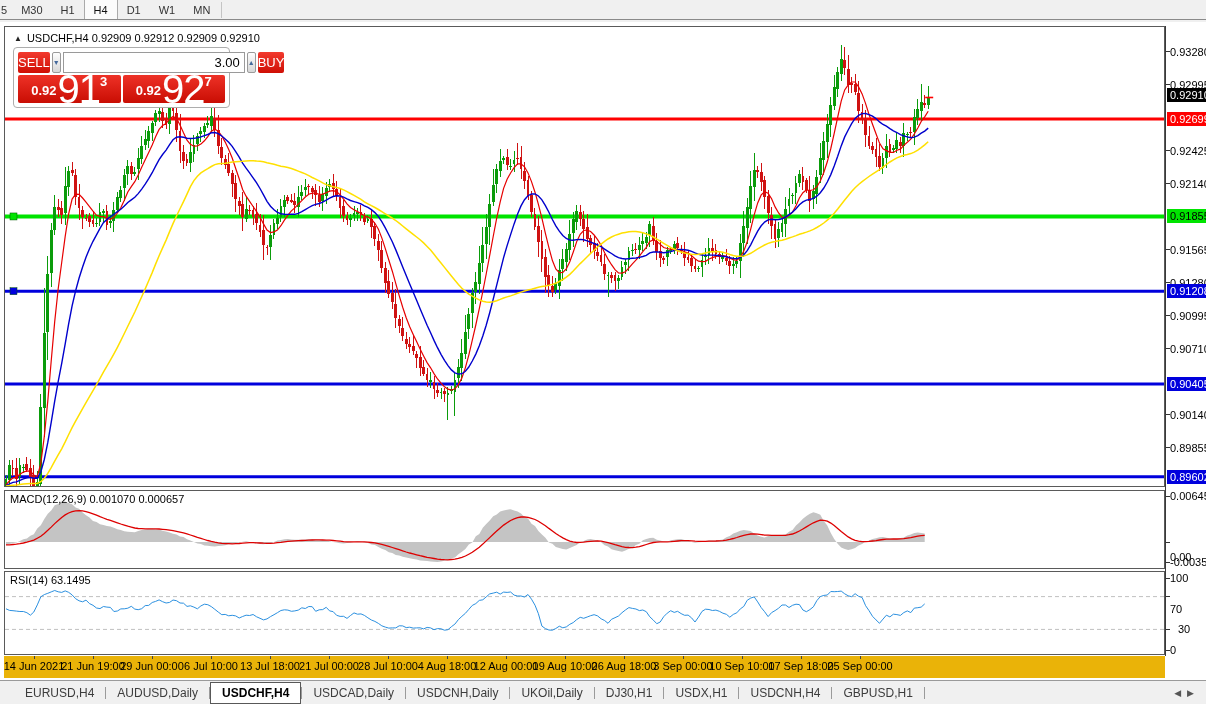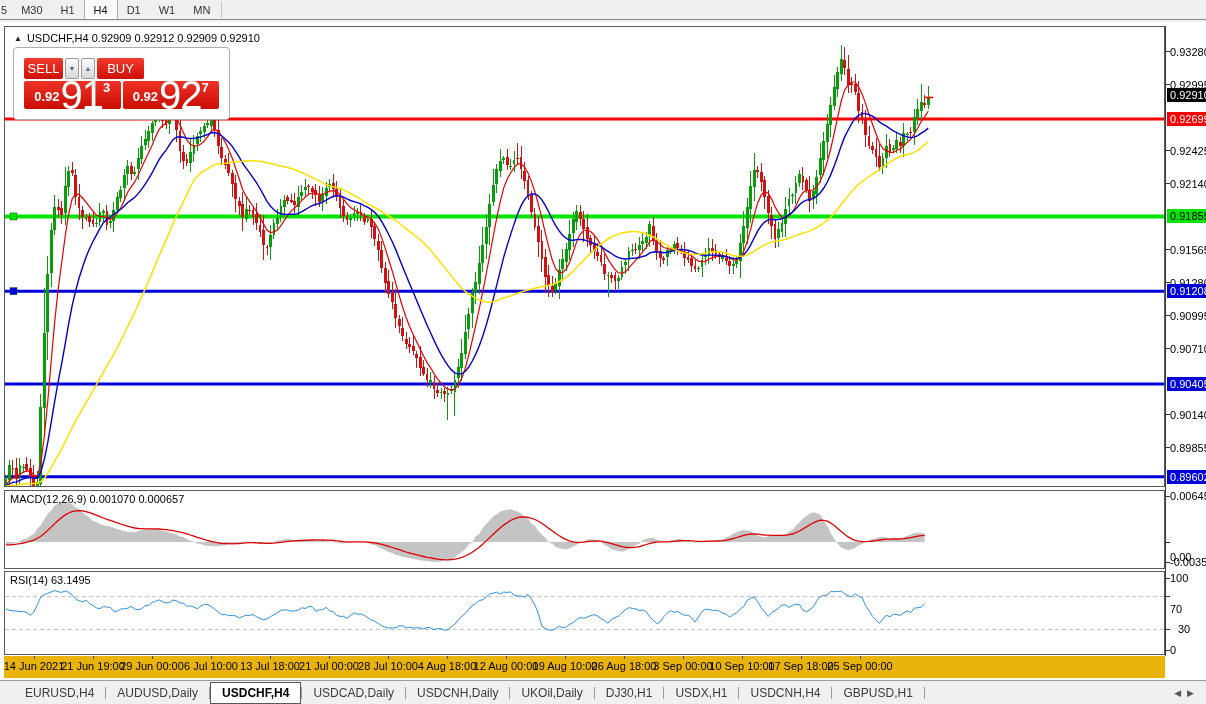--- a/index.html
+++ b/index.html
@@ -31,21 +31,21 @@
   .axis-vline { position:absolute; left:0; top:4px; width:1px; height:630px; background:#3a3a3a; }
   .axis-tick { position:absolute; left:5px; font-size:11px; color:#000; white-space:nowrap; }
   .axis-dash { position:absolute; left:1px; width:4px; height:1px; background:#333; }
   .axis-badge { position:absolute; left:2px; height:14px; line-height:14px; font-size:11px;
                 padding:0 3px; color:#fff; white-space:nowrap; }
   
   .oneclick { position:absolute; left:8px; top:5px; width:217px; }
   .oc-header { display:flex; align-items:center; gap:5px; font-size:11px; color:#000;
                margin:0 0 3px 1px; white-space:nowrap; }
   .oc-collapse { font-size:8px; color:#222; }
-  .oc-body { border:1px solid #adadad; border-radius:4px; background:#fff; padding:10px; }
+  .oc-body { border:1px solid #adadad; border-radius:4px; background:#fff; padding:4px; }
   .oc-row { display:flex; gap:2px; }
   .oc-btn { height:21px; border:none; border-radius:2px; color:#fff; font-size:13px;
             font-family:"Liberation Sans", sans-serif;
             background:linear-gradient(#f23a2e,#cf0f05); cursor:pointer; }
   .oc-sell { width:39px; }
   .oc-buy { width:47px; }
   .oc-spin { width:14px; height:21px; border:1px solid #9a9a9a; border-radius:2px;
              background:linear-gradient(#fefefe,#d7d7d7); font-size:7px; color:#44699c;
              display:flex; align-items:center; justify-content:center; cursor:pointer; }
   .oc-vol { flex:1; height:21px; border:1px solid #9a9a9a; font-size:13px; color:#000;
@@ -636,20 +636,21 @@
         </svg>
       <div class="oneclick">
         <div class="oc-header">
           <span class="oc-collapse">▲</span>
           <span>USDCHF,H4  0.92909 0.92912 0.92909 0.92910</span>
         </div>
         <div class="oc-body">
           <div class="oc-row">
             <button class="oc-btn oc-sell">SELL</button>
             <div class="oc-spin">▼</div>
+            <input class="oc-vol" value="3.00" style="">
             <div class="oc-spin">▲</div>
             <button class="oc-btn oc-buy">BUY</button>
           </div>
           <div class="oc-prices">
             <div class="oc-pricebox">
               <span class="oc-prefix">0.92</span>
               <span class="oc-big">91</span>
               <span class="oc-sup">3</span>
             </div>
             <div class="oc-pricebox">

